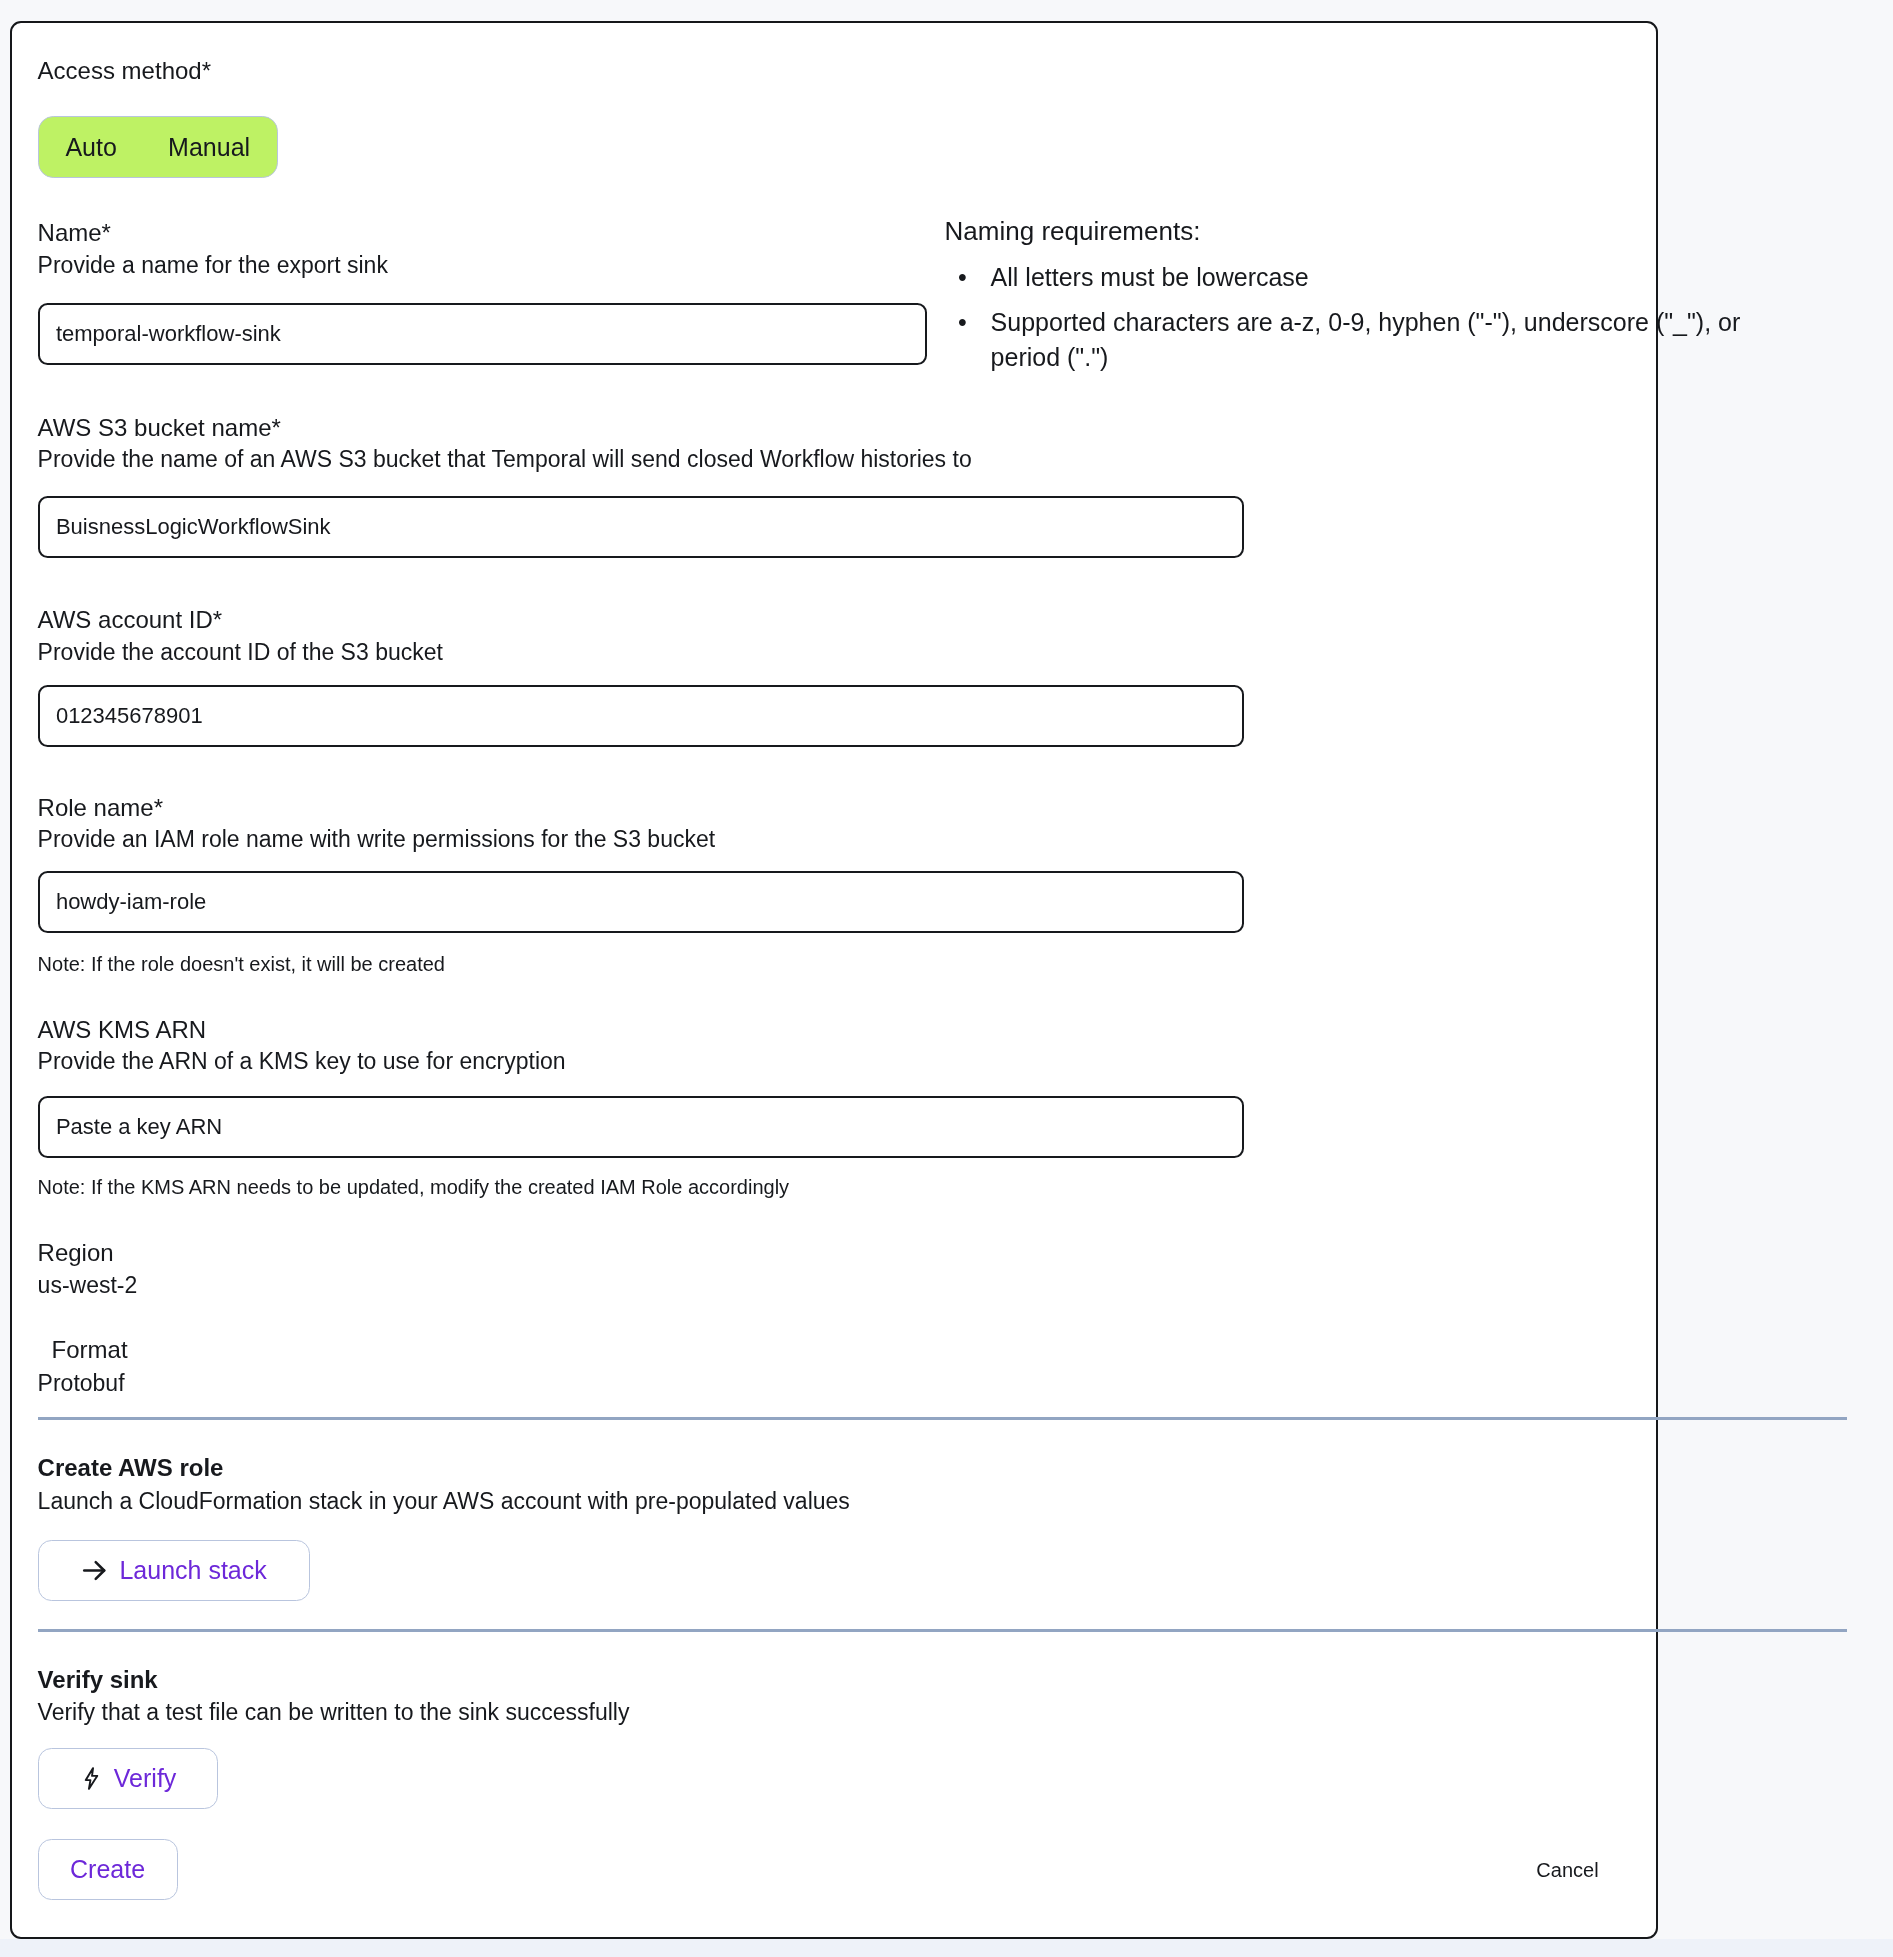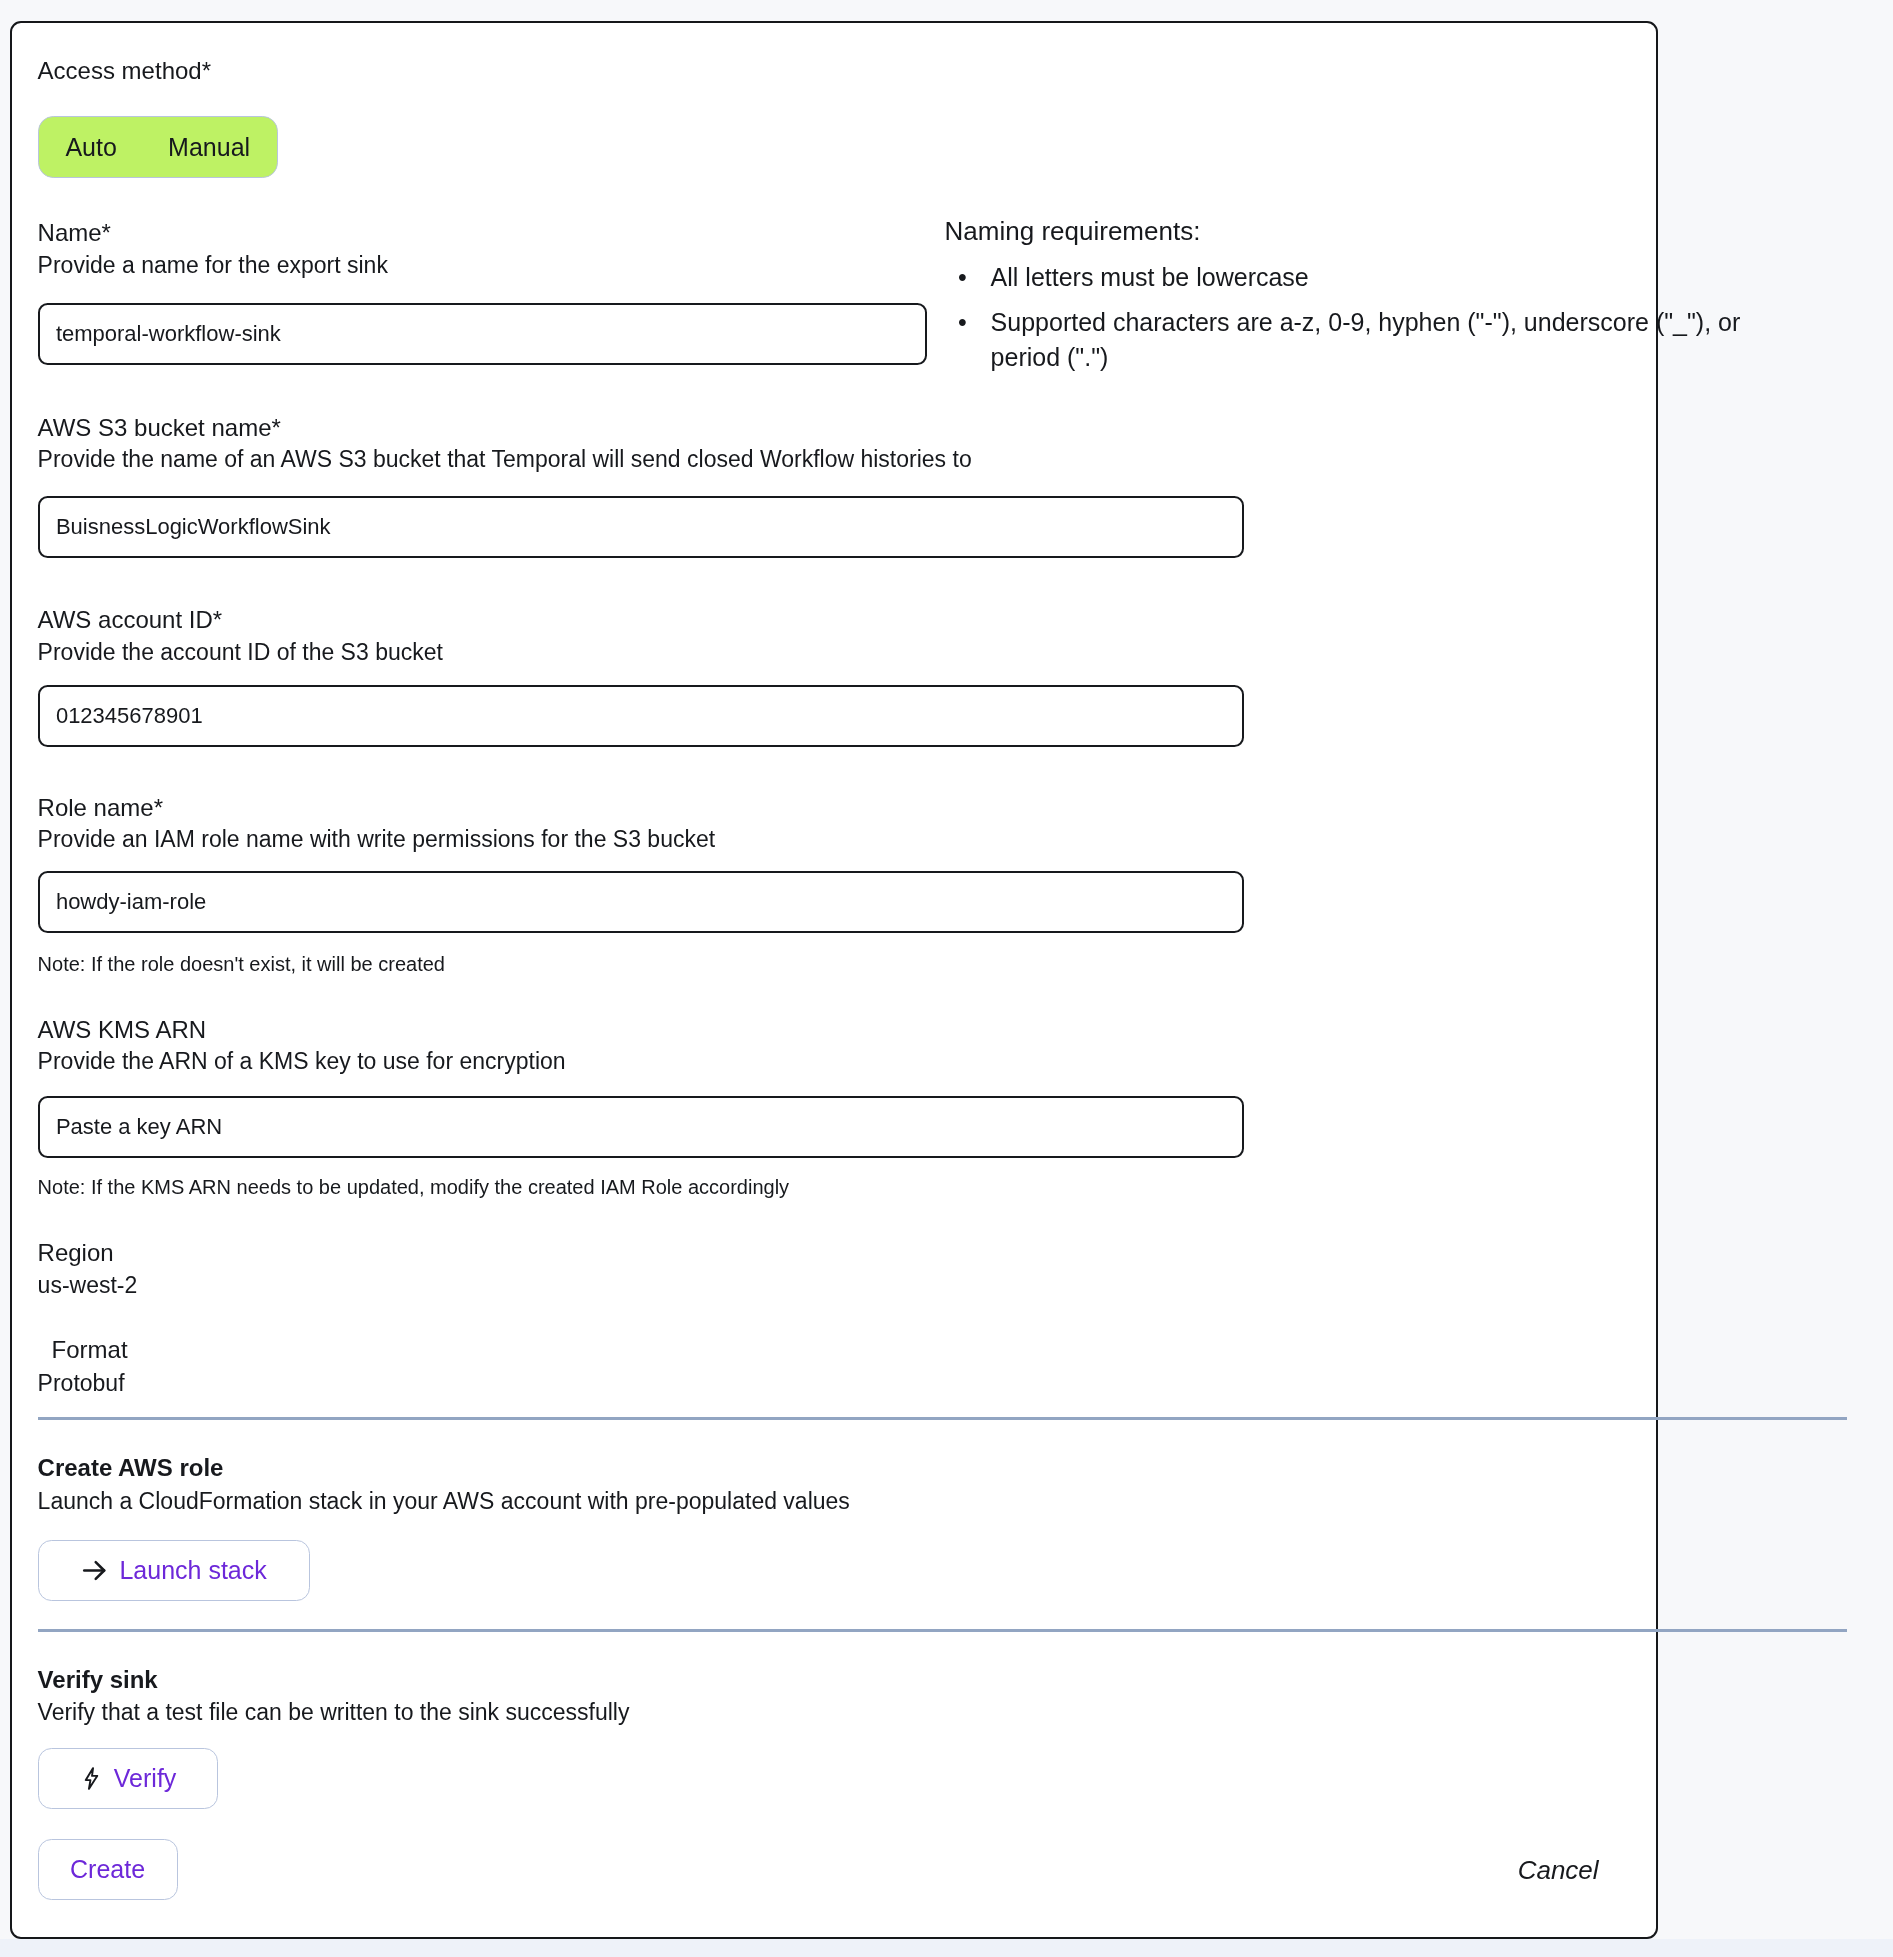--- a/index.html
+++ b/index.html
@@ -109,23 +109,22 @@
     font-size: 25px;
     color: #6d28d9;
     cursor: pointer;
     display: flex; align-items: center; justify-content: center;
     gap: 10px;
   }
   .btn svg { flex: 0 0 auto; }
 
   .cancel-link {
     right: 57px; top: 1831px;
-    font-size: 26px; line-height: 32.5px;
+    font-size: 20px; line-height: 32.5px;
     cursor: pointer;
-    font-style: italic;
   }
 </style>
 </head>
 <body>
 
 <div class="page">
   <div class="bottom-strip"></div>
 
   <div class="card">
 

